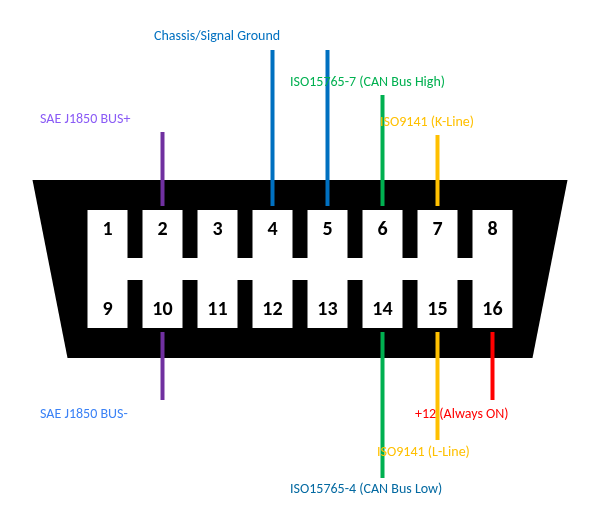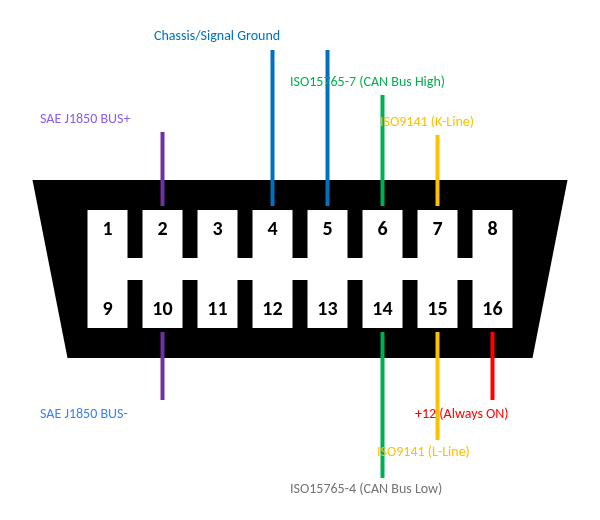--- a/index.html
+++ b/index.html
@@ -77,15 +77,15 @@
     <line x1="437.5" y1="332" x2="437.5" y2="440" stroke="#FFC000" stroke-width="4"></line>
     <line x1="492.5" y1="332" x2="492.5" y2="400" stroke="#FF0000" stroke-width="4"></line>
   </svg>
 
 <div class="lbl" style="left:154px;top:27px;color:#0070C0;">Chassis/Signal Ground</div>
 <div class="lbl" style="left:290px;top:73px;color:#00B050;">ISO15765-7 (CAN Bus High)</div>
 <div class="lbl" style="left:40px;top:110px;color:#8b5cf6;">SAE J1850 BUS+</div>
 <div class="lbl" style="left:380px;top:113px;color:#FFC000;">ISO9141 (K-Line)</div>
 
 <div class="lbl" style="left:40px;top:405px;color:#3b82f6;">SAE J1850 BUS-</div>
-<div class="lbl" style="left:290px;top:480px;color:#737373;">ISO15765-4 (CAN Bus Low)</div>
+<div class="lbl" style="left:290px;top:480px;color:#0369a1;">ISO15765-4 (CAN Bus Low)</div>
 <div class="lbl" style="left:345px;top:443px;color:#FFC000;margin-left:32px;">ISO9141 (L-Line)</div>
 <div class="lbl" style="left:415px;top:405px;color:#FF0000;">+12 (Always ON)</div>
 
 </body></html>

